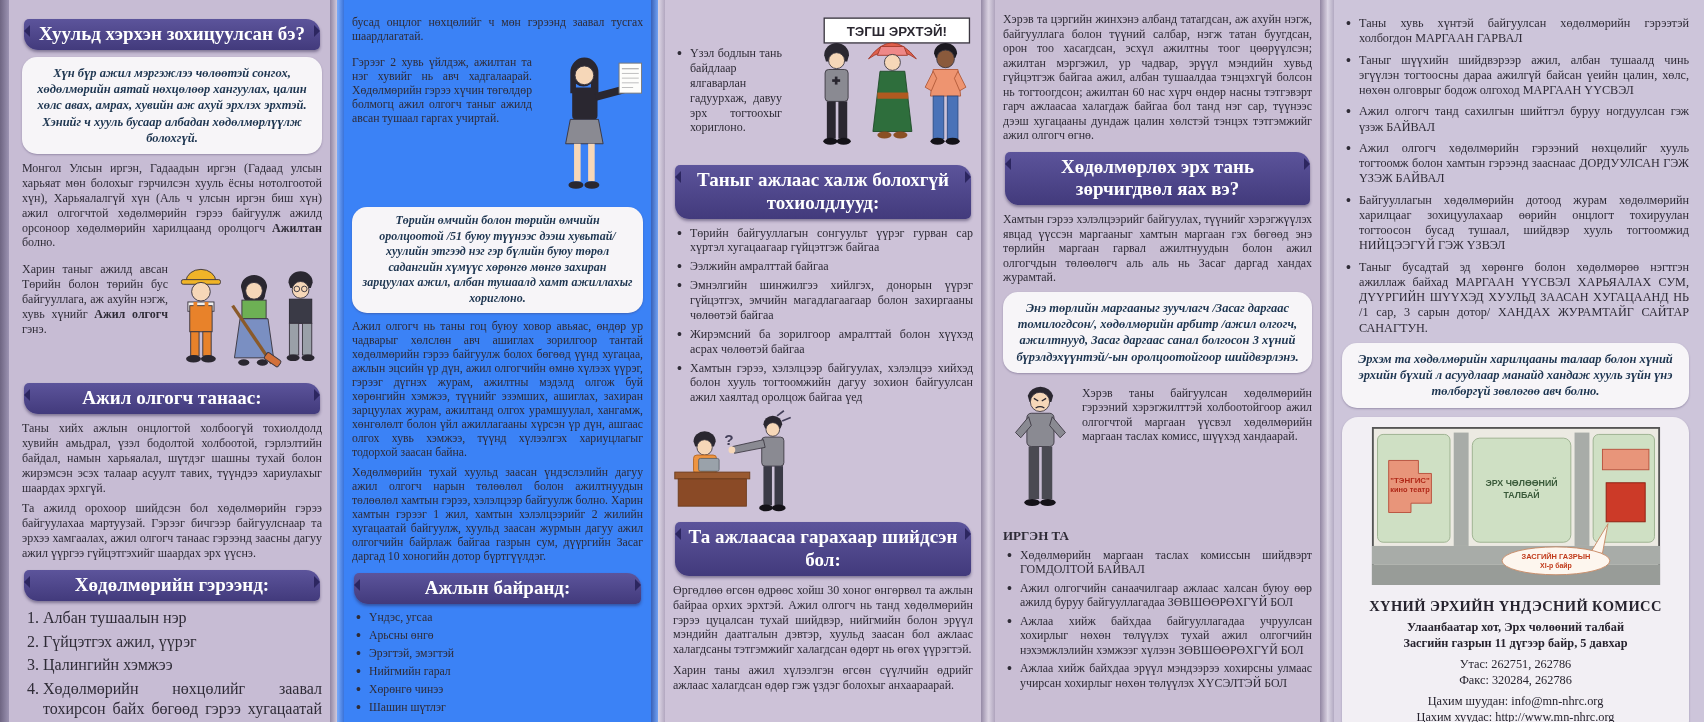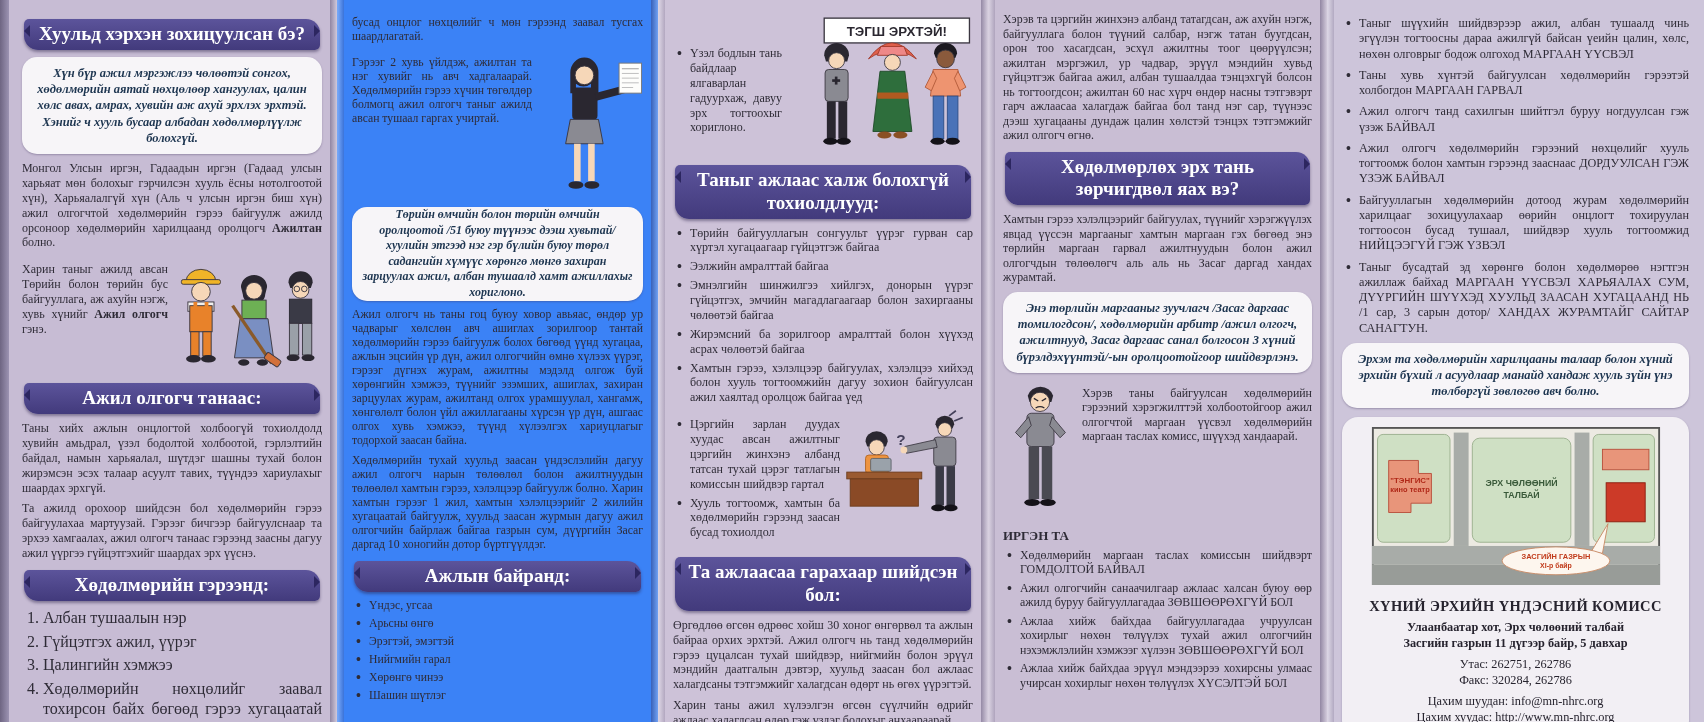--- a/index.html
+++ b/index.html
@@ -34,21 +34,21 @@
   .row{display:flex;gap:5px;align-items:flex-start;}
   .grow{flex:1;}
   ul{margin:4px 0;padding-left:17px;list-style:none;}
   ul li{position:relative;margin:4px 0;text-align:justify;font-size:12px;line-height:1.24;}
   ul li::before{content:"\2022";position:absolute;left:-13px;top:-1px;font-weight:bold;font-size:14px;}
   ol{margin:4px 0;padding-left:21px;}
   ol li{margin:4px 0;font-size:16px;line-height:1.24;text-align:justify;}
   .bold{font-weight:bold;}
   .h-irgen{font-weight:bold;font-size:13px;margin:8px 0 4px;}
   .pan2 p,.pan2 ul li{font-size:11.7px;line-height:1.2;}
-  .pan2 .wbox{font-size:12px;padding:0 10px;}
+  .pan2 .wbox{font-size:12px;padding:6px 10px;}
   .pan4 p,.pan4 ul li{font-size:11.9px;line-height:1.22;}
   .pan5 ul li{font-size:12.2px;line-height:1.25;margin:6px 0;}
   .card{background:#f2eff4;border-radius:16px;padding:10px 12px;margin-top:9px;text-align:center;
         box-shadow:0 1px 2px rgba(60,50,90,.35);}
   .org{font-size:14.5px;font-weight:bold;letter-spacing:.4px;margin:9px 0 5px;color:#26232e;}
   .addr{font-size:12.3px;font-weight:bold;margin:1px 0;color:#26232e;}
   .contact{font-size:12.3px;margin:1px 0;color:#26232e;}
   .gap{height:4px;}
 </style>
 </head>
@@ -188,24 +188,20 @@
     </div>
     <div class="ribbon">Таныг ажлаас халж болохгүй тохиолдлууд:</div>
     <ul>
       <li>Төрийн байгууллагын сонгуульт үүрэг гурван сар хүртэл хугацаагаар гүйцэтгэж байгаа</li>
       <li>Ээлжийн амралттай байгаа</li>
       <li>Эмнэлгийн шинжилгээ хийлгэх, донорын үүрэг гүйцэтгэх, эмчийн магадлагаагаар болон захиргааны чөлөөтэй байгаа</li>
       <li>Жирэмсний ба зорилгоор амралттай болон хүүхэд асрах чөлөөтэй байгаа</li>
       <li>Хамтын гэрээ, хэлэлцээр байгуулах, хэлэлцээ хийхэд болон хууль тогтоомжийн дагуу зохион байгуулсан ажил хаялтад оролцож байгаа үед</li>
     </ul>
     <div class="row">
-      <ul class="grow">
-        <li>Цэргийн зарлан дуудах хуудас авсан ажилтныг цэргийн жинхэнэ албанд татсан тухай цэрэг татлагын комиссын шийдвэр гартал</li>
-        <li>Хууль тогтоомж, хамтын ба хөдөлмөрийн гэрээнд заасан бусад тохиолдол</li>
-      </ul>
       <svg width="128" height="104" viewBox="0 0 150 122">
         <text x="60" y="42" font-size="18" font-weight="bold" fill="#44405a" font-family="Liberation Sans, sans-serif">?</text>
         <path d="M24,38 a13,12 0 0 1 26,0 l-2,6 -22,0 z" fill="#2a2730"></path>
         <circle cx="37" cy="45" r="9" fill="#f6d7b8" stroke="#3a3640"></circle>
         <rect x="24" y="54" width="27" height="22" rx="4" fill="#ee9440" stroke="#b06420"></rect>
         <rect x="30" y="58" width="24" height="15" rx="2" fill="#9aa2aa" stroke="#5a6068"></rect>
         <rect x="2" y="74" width="88" height="8" fill="#9a5a30" stroke="#6a3a1a"></rect>
         <rect x="6" y="82" width="80" height="32" fill="#8a4a26" stroke="#6a3a1a"></rect>
         <line x1="122" y1="8" x2="130" y2="2" stroke="#44405a" stroke-width="2"></line>
         <line x1="128" y1="14" x2="138" y2="10" stroke="#44405a" stroke-width="2"></line>
@@ -253,22 +249,22 @@
       <li>Хөдөлмөрийн маргаан таслах комиссын шийдвэрт ГОМДОЛТОЙ БАЙВАЛ</li>
       <li>Ажил олгогчийн санаачилгаар ажлаас халсан буюу өөр ажилд буруу байгууллагадаа ЗӨВШӨӨРӨХГҮЙ БОЛ</li>
       <li>Ажлаа хийж байхдаа байгууллагадаа учруулсан хохирлыг нөхөн төлүүлэх тухай ажил олгогчийн нэхэмжлэлийн хэмжээг хүлээн ЗӨВШӨӨРӨХГҮЙ БОЛ</li>
       <li>Ажлаа хийж байхдаа эрүүл мэндээрээ хохирсны улмаас учирсан хохирлыг нөхөн төлүүлэх ХҮСЭЛТЭЙ БОЛ</li>
     </ul>
   </div>
   <div class="fold f4"></div>
 
   <div class="panel pan5">
     <ul style="margin-top:2px;">
+      <li>Таны хувь хүнтэй байгуулсан хөдөлмөрийн гэрээтэй холбогдон МАРГААН ГАРВАЛ</li>
       <li>Таныг шүүхийн шийдвэрээр ажил, албан тушаалд чинь эгүүлэн тогтоосны дараа ажилгүй байсан үеийн цалин, хөлс, нөхөн олговрыг бодож олгоход МАРГААН ҮҮСВЭЛ</li>
-      <li>Таны хувь хүнтэй байгуулсан хөдөлмөрийн гэрээтэй холбогдон МАРГААН ГАРВАЛ</li>
       <li>Ажил олгогч танд сахилгын шийтгэл буруу ногдуулсан гэж үзэж БАЙВАЛ</li>
       <li>Ажил олгогч хөдөлмөрийн гэрээний нөхцөлийг хууль тогтоомж болон хамтын гэрээнд зааснаас ДОРДУУЛСАН ГЭЖ ҮЗЭЖ БАЙВАЛ</li>
       <li>Байгууллагын хөдөлмөрийн дотоод журам хөдөлмөрийн харилцааг зохицуулахаар өөрийн онцлогт тохируулан тогтоосон бусад тушаал, шийдвэр хууль тогтоомжид НИЙЦЭЭГҮЙ ГЭЖ ҮЗВЭЛ</li>
       <li>Таныг бусадтай эд хөрөнгө болон хөдөлмөрөө нэгтгэн ажиллаж байхад МАРГААН ҮҮСВЭЛ ХАРЬЯАЛАХ СУМ, ДҮҮРГИЙН ШҮҮХЭД ХУУЛЬД ЗААСАН ХУГАЦААНД НЬ /1 сар, 3 сарын дотор/ ХАНДАХ ЖУРАМТАЙГ САЙТАР САНАГТУН.</li>
     </ul>
     <div class="wbox">Эрхэм та хөдөлмөрийн харилцааны талаар болон хүний эрхийн бүхий л асуудлаар манайд хандаж хууль зүйн үнэ төлбөргүй зөвлөгөө авч болно.</div>
     <div class="card">
       <svg width="310" height="158" viewBox="0 0 310 170">
         <rect x="1" y="1" width="308" height="168" fill="#eceae2" stroke="#555" stroke-width="2"></rect>
         <rect x="0" y="128" width="310" height="20" fill="#a8aca8"></rect>

